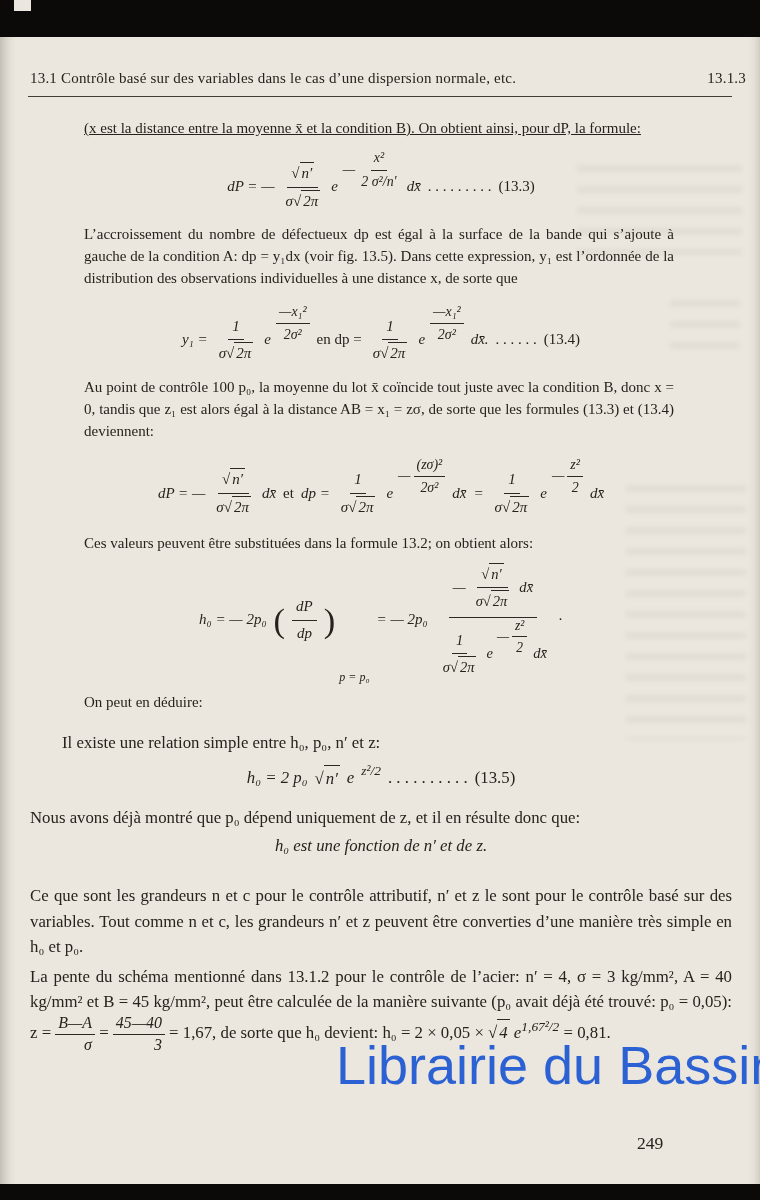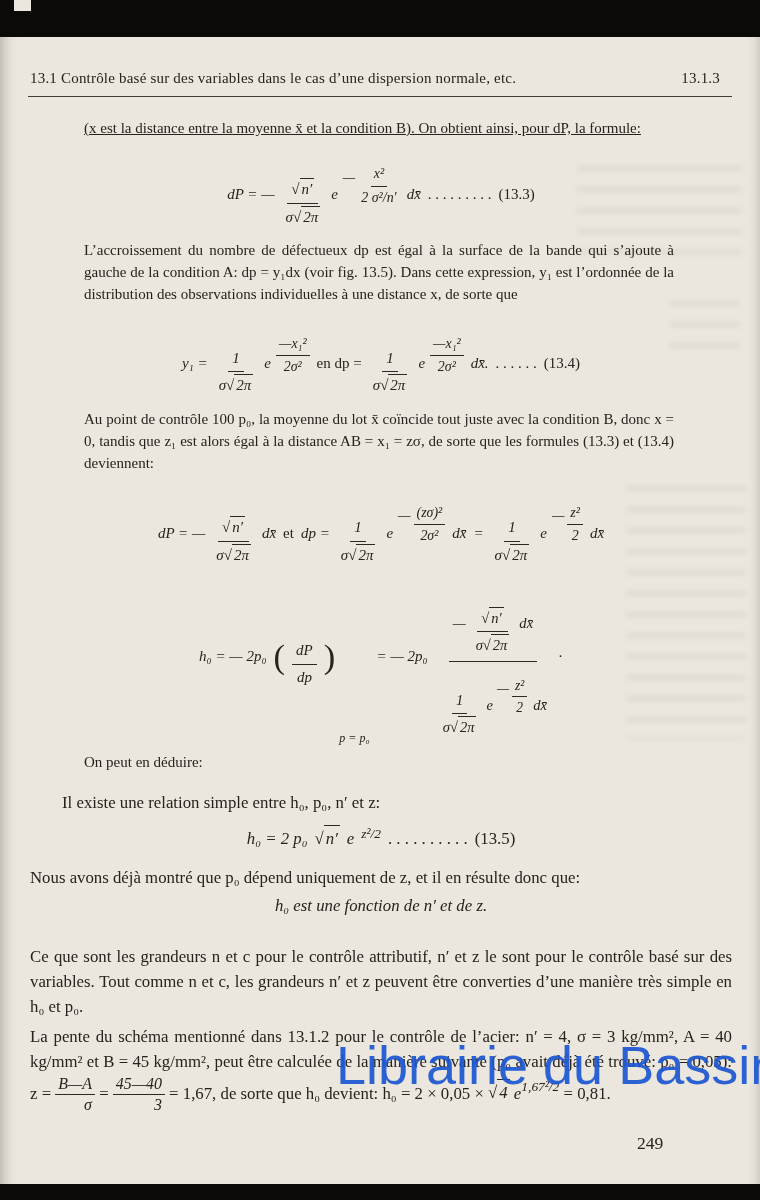--- a/index.html
+++ b/index.html
@@ -13,42 +13,42 @@
     color: #27221b;
     box-shadow: inset 10px 0 14px -8px rgba(70,58,44,.38),
                 inset -8px 0 12px -8px rgba(70,58,44,.30);
   }
 
   .bar-top { position: absolute; top: 0; left: 0; width: 100%; height: 37px; background: #0b0a09; }
   .bar-top-notch { position: absolute; top: 0; left: 14px; width: 17px; height: 11px; background: #ebe7de; }
   .bar-bottom { position: absolute; bottom: 0; left: 0; width: 100%; height: 16px; background: #0b0a09; }
 
   .header {
-    position: absolute; top: 70px; left: 30px; right: 40px;
+    position: absolute; top: 70px; left: 30px; right: 14px;
     display: flex; justify-content: space-between;
     font-size: 15px; letter-spacing: .2px;
   }
   .rule { position: absolute; top: 96px; left: 28px; right: 28px; border-top: 1.3px solid #433d34; }
 
   .content { position: absolute; top: 112px; left: 30px; right: 28px; }
 
   .sm { font-size: 15px; line-height: 1.45; }
   .lg { font-size: 16.8px; line-height: 1.5; }
   .ind { margin-left: 54px; margin-right: 58px; }
   .just { text-align: justify; }
   .center { text-align: center; }
   .it { font-style: italic; }
 
   
   .eq {
     display: flex; justify-content: center; align-items: center;
     font-style: italic; gap: 7px; flex-wrap: nowrap;
   }
   .up { font-style: normal; }
-  .frac { display: inline-flex; flex-direction: column; align-items: center; text-align: center; margin-top: 16px; }
+  .frac { display: inline-flex; flex-direction: column; align-items: center; text-align: center; }
   .fnum { display: inline-flex; align-items: baseline; justify-content: center;
           border-bottom: 1.2px solid #2c2822; padding: 0 4px 2px; white-space: nowrap; }
   .fden { display: inline-flex; align-items: baseline; justify-content: center;
           padding: 2px 4px 0; white-space: nowrap; }
   .rad { border-top: 1.2px solid #2c2822; padding: 0 2px; }
   .sqrtw { display: inline-flex; align-items: baseline; font-style: italic; }
 
   .exp { display: inline-flex; align-items: center; gap: 3px;
          transform: translateY(-17px); font-size: .93em; margin-left: -2px; }
   .exp .fnum { padding: 0 3px 1px; }
@@ -73,21 +73,21 @@
   .b-p1   { margin-top: 6px; text-decoration: underline; }
   .b-e133 { margin-top: 8px; padding-top: 14px; }
   .b-p2   { margin-top: 12px; }
   .b-e134 { margin-top: 10px; padding-top: 16px; }
   .b-p3   { margin-top: 12px; }
   .b-egrp { margin-top: 10px; padding-top: 16px; }
   .b-p4   { margin-top: 14px; }
   .b-eh0  { margin-top: 8px; }
   .b-p5   { margin-top: 14px; }
   .b-p6   { margin-top: 16px; margin-left: 32px; }
-  .b-e135 { margin-top: 10px; align-items: flex-end; }
+  .b-e135 { margin-top: 10px; }
   .b-p7   { margin-top: 14px; }
   .b-p8   { margin-top: 3px; }
   .b-p9   { margin-top: 25px; }
   .b-p10  { margin-top: 5px; }
 
   .wm {
     position: absolute; top: 1034px; left: 336px; z-index: 6;
     font-family: Liberation Sans, sans-serif;
     font-size: 54px; color: rgba(27,86,210,.92); white-space: nowrap;
   }
@@ -237,20 +237,21 @@
       <span class="exp">
         <span>—</span>
         <span class="frac">
           <span class="fnum">z²</span>
           <span class="fden">2</span>
         </span>
       </span>
       <span>dx̄</span>
     </div>
 
+    <p class="sm ind just b-p4">Ces valeurs peuvent être substituées dans la formule 13.2; on obtient alors:</p>
 
     <div class="eq sm b-eh0">
       <span>h₀ = — 2p₀</span>
       <span class="paren">(</span>
       <span class="frac">
         <span class="fnum">dP</span>
         <span class="fden">dp</span>
       </span>
       <span class="paren">)</span>
       <span class="subpos">p = p₀</span>

